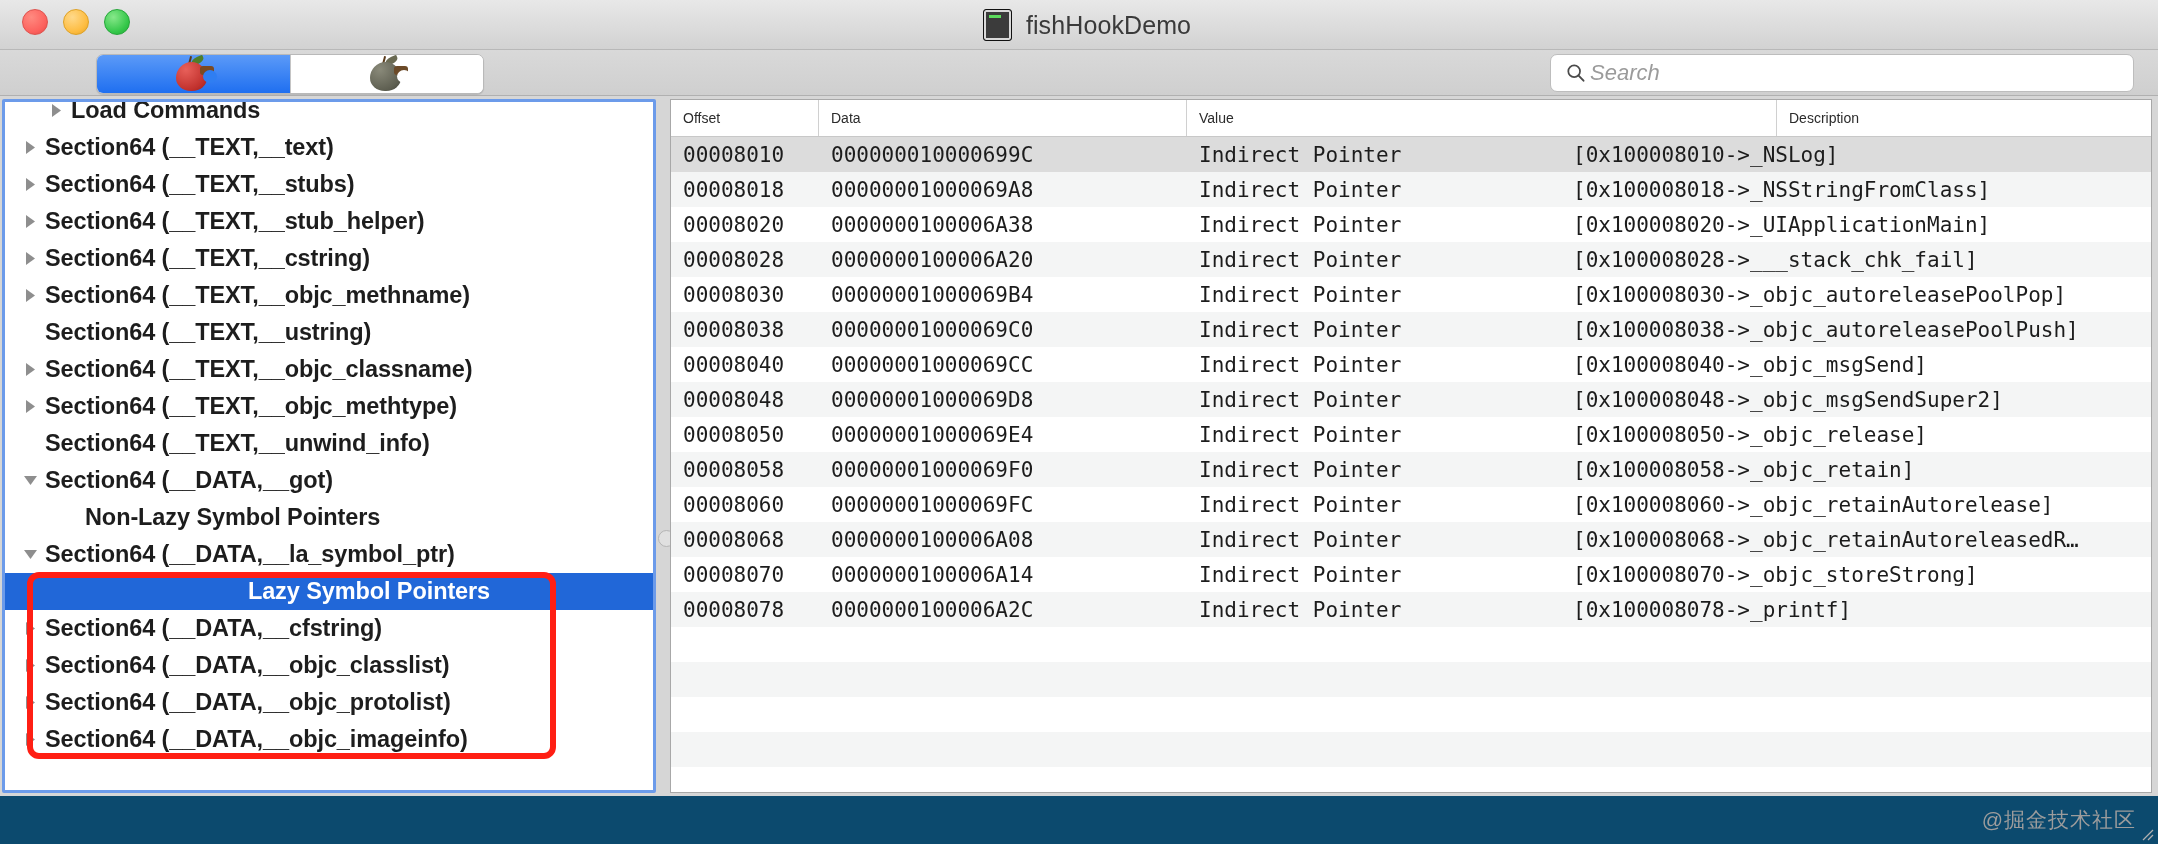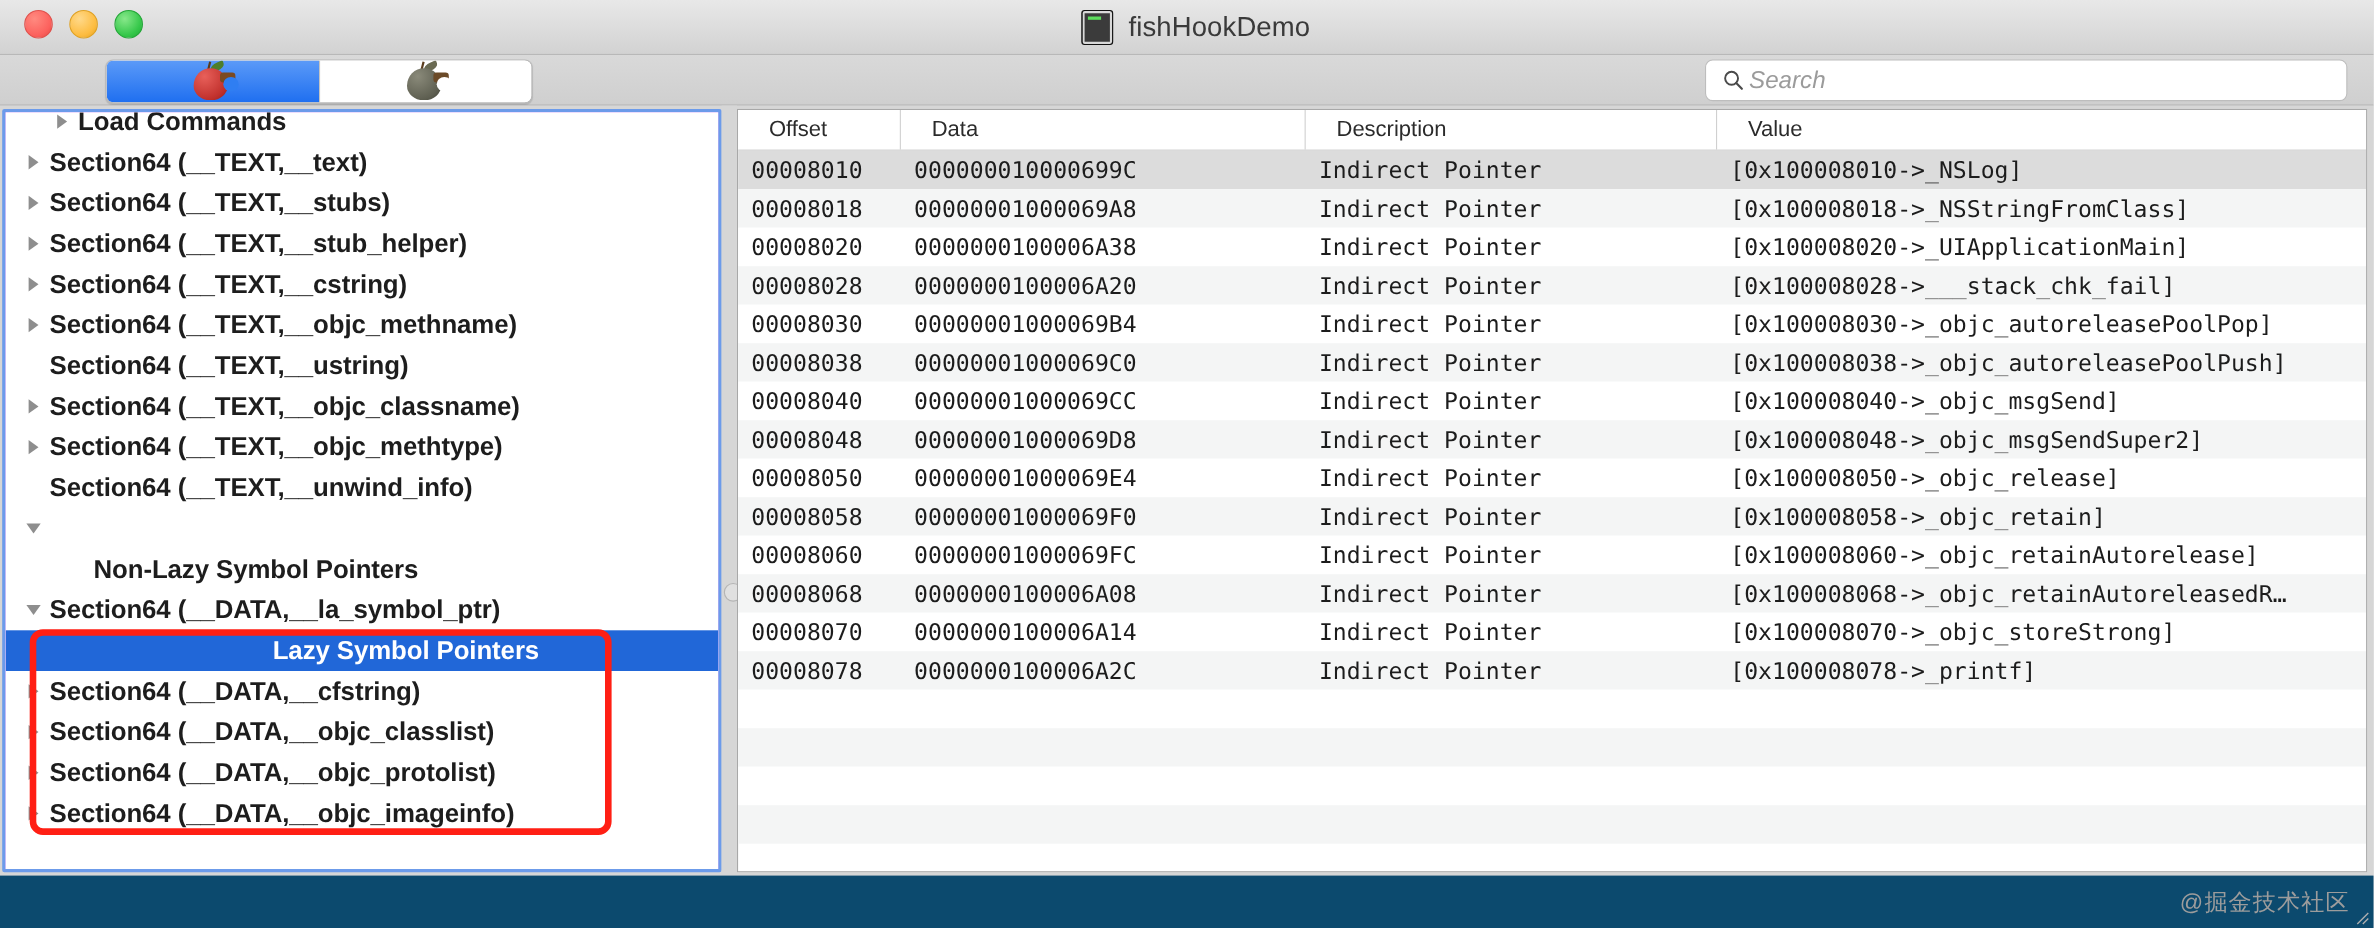--- a/index.html
+++ b/index.html
@@ -292,25 +292,25 @@
     overflow: hidden;
   }
   .thead {
     display: flex;
     height: 37px;
     background: #ffffff;
     border-bottom: 1px solid #c8c8c8;
     box-sizing: border-box;
   }
   .th {
-    font-size: 20px;
+    font-size: 14px;
     color: #2b2b2b;
     display: flex;
     align-items: center;
-    padding-left: 28px;
+    padding-left: 12px;
     box-sizing: border-box;
     border-right: 1px solid #d0d0d0;
   }
   .th:last-child { border-right: none; }
   .c-offset { width: 148px; }
   .c-data   { width: 368px; }
   .c-desc   { width: 374px; }
   .c-value  { flex: 1 1 auto; }
 
   .tbody { position: relative; }
@@ -492,20 +492,21 @@
                 </svg>
               </span>
               <span class="row-label">Section64 (__TEXT,__unwind_info)</span>
             </div>
             <div class="row">
               <span class="tri">
                 <svg width="17" height="15" viewBox="0 0 17 15">
                   <path d="M2 3 L15 3 L8.5 12 Z" fill="#8e8e8e"></path>
                 </svg>
               </span>
+              <span class="row-label">Section64 (__DATA,__got)</span>
             </div>
             <div class="row indent1">
               <span class="tri blank">
                 <svg width="15" height="17" viewBox="0 0 15 17">
                   <path d="M3 2 L12 8.5 L3 15 Z" fill="#8e8e8e"></path>
                 </svg>
               </span>
               <span class="row-label">Non-Lazy Symbol Pointers</span>
             </div>
             <div class="row">
@@ -562,22 +563,22 @@
     </div>
 
     <div class="splitter">
       <div class="splitter-grip"></div>
     </div>
 
     <div class="table-wrap">
       <div class="thead" id="thead">
           <div class="th c-offset">Offset</div>
           <div class="th c-data">Data</div>
+          <div class="th c-value">Value</div>
           <div class="th c-desc">Description</div>
-          <div class="th c-value">Value</div>
         </div>
       <div class="tbody" id="tbody">
           <div class="trow first">
             <div class="td c-offset">00008010</div>
             <div class="td c-data">000000010000699C</div>
             <div class="td c-desc">Indirect Pointer</div>
             <div class="td c-value">[0x100008010-&gt;_NSLog]</div>
           </div>
           <div class="trow even">
             <div class="td c-offset">00008018</div>

